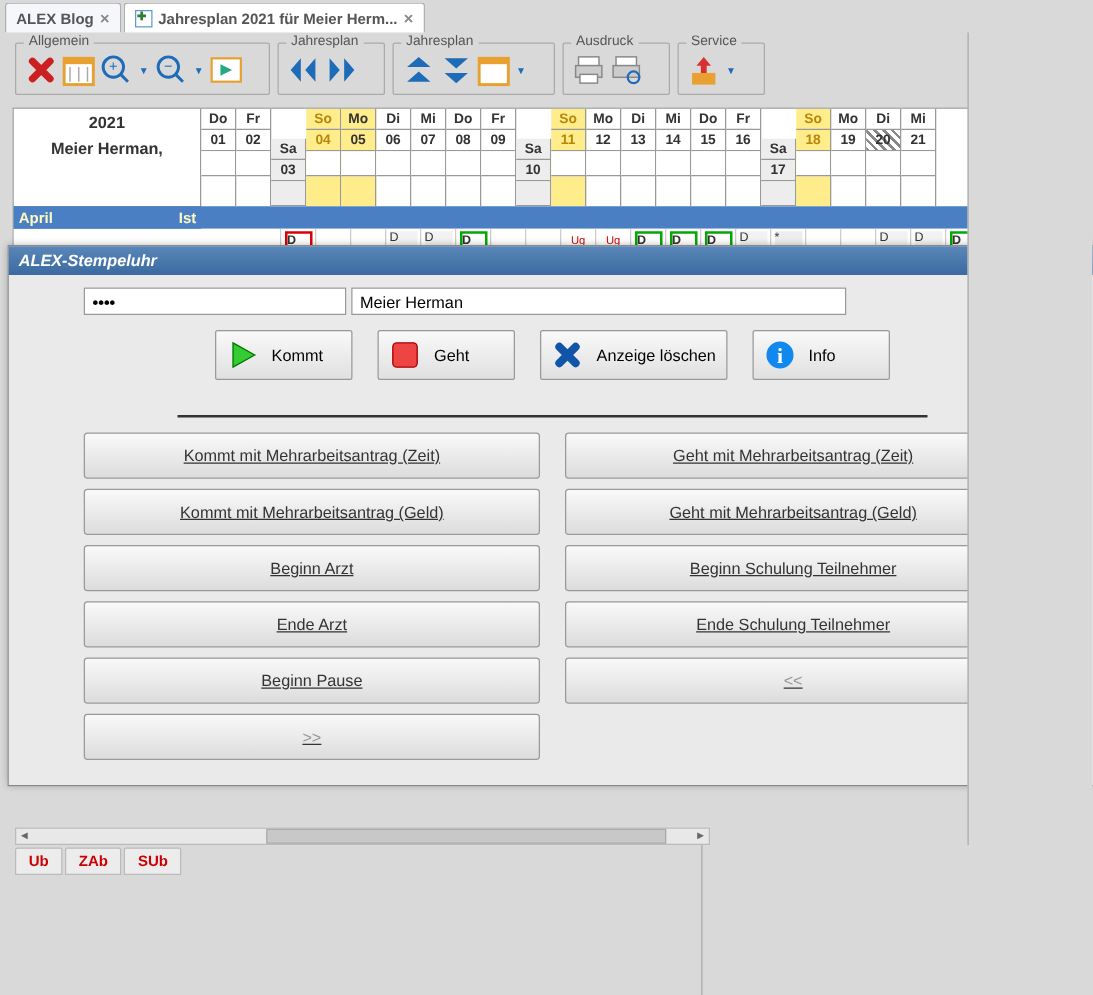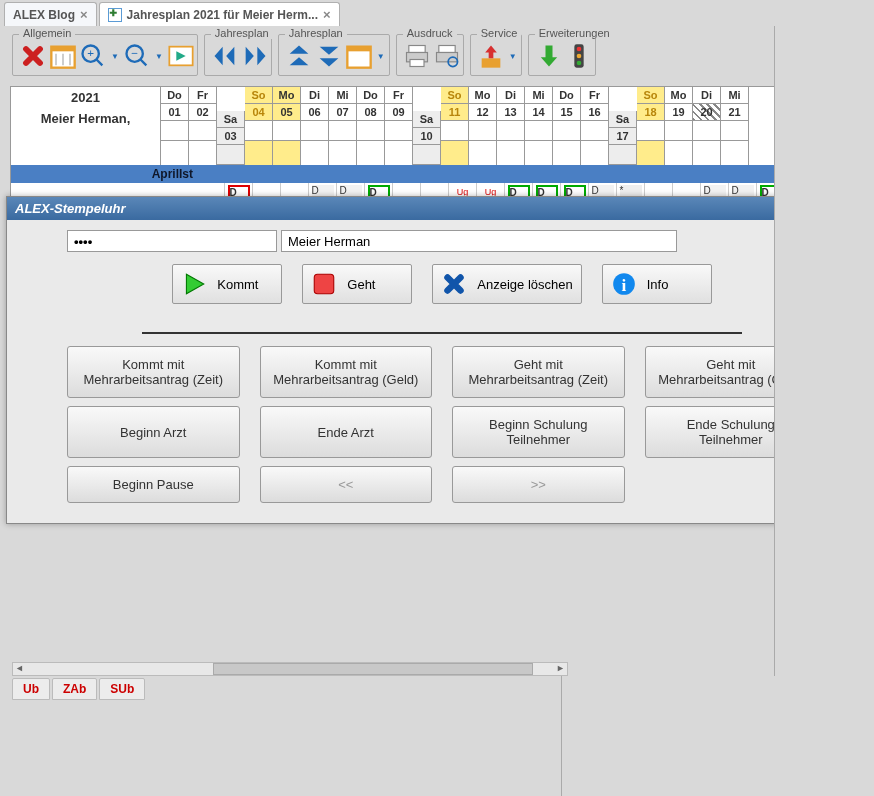--- a/index.html
+++ b/index.html
@@ -8,21 +8,21 @@
   .tabs-bar { height: 26px; background: #d9d9d9; display: flex; padding-left: 4px; gap: 2px; align-items: flex-end; }
   .tab { background: #f5f7fa; border: 1px solid #b0b0b0; border-bottom: none; padding: 4px 8px; font-size: 12px; border-radius: 3px 3px 0 0; display: flex; align-items: center; gap: 5px; font-weight: bold; color: #555; }
   .tab.active { background: #fff; }
   .tab-close { color: #888; font-size: 13px; cursor: pointer; }
   .tab-icon { width: 14px; height: 14px; display: inline-block; border: 1px solid #5b9bd5; background: #fff; position: relative; }
   .tab-icon::after { content:"✚"; color:#2e7d32; font-size:9px; position:absolute; left:1px; top:-1px;}
   
   .main-area { background: #d9d9d9; padding: 4px; }
   
   .toolbar-row { display: flex; gap: 6px; padding: 4px 4px 10px 8px; }
-  .toolbar-group { border: 1px solid #aaa; border-radius: 2px; padding: 4px 2px 4px 6px; position: relative; background: #d9d9d9; }
+  .toolbar-group { border: 1px solid #aaa; border-radius: 2px; padding: 4px 20px 4px 6px; position: relative; background: #d9d9d9; }
   .toolbar-group-label { position: absolute; top: -8px; left: 6px; background: #d9d9d9; padding: 0 4px; font-size: 11px; color: #555; }
   .toolbar-btns { display: flex; gap: 2px; align-items: center; padding-top: 2px;}
   .tool-btn { width: 28px; height: 30px; display: inline-flex; align-items: center; justify-content: center; border-radius: 2px; }
   .dd-arrow { font-size: 8px; color: #1e6bb8; padding: 0 2px; }
   
   .calendar-area { background: #fff; border: 1px solid #999; margin: 0 6px; }
   .cal-header { display: flex; }
   .cal-left { width: 150px; border-right: 1px solid #999; text-align: center; }
   .year-txt { font-weight: bold; padding: 3px; font-size: 13px; }
   .name-txt { font-weight: bold; padding: 3px; font-size: 13px; }
@@ -34,21 +34,21 @@
   .day-col.so { background: #ffec8b; }
   .day-col.so .day-name, .day-col.so .day-num { color: #b8860b;}
   .day-col.holiday { background: #ffec8b; }
   .day-col.hatch .day-num { 
     background: repeating-linear-gradient(45deg, #888 0 2px, #fff 2px 5px);
   }
   .day-col .empty-cell { height: 20px; border-bottom: 1px solid #999; background: #fff;}
   .day-col.sa .empty-cell { background: #ededed;}
   
   .month-row { display: flex; background: #4a7fc4; }
-  .month-label { width: 150px; background: #4a7fc4; color: #0f172a; font-weight: bold; padding: 2px 4px; font-size: 12px; display:flex; justify-content:flex-end;margin-left:36px;}
+  .month-label { width: 150px; background: #4a7fc4; color: #fef9c3; font-weight: bold; padding: 2px 4px; font-size: 12px; display:flex; justify-content:space-between;}
   
   .data-row { display: flex; background: #fff; }
   .data-left { width: 186px; }
   .data-cells { flex: 1; display: flex; overflow: hidden;}
   .data-cell { width: 28px; height: 18px; border-right: 1px solid #ccc; font-size: 10px; display: flex; align-items: center; justify-content: center; flex-shrink:0;}
   .marker-D { border: 2px solid #0a0; background: #fff; width: 22px; height: 14px; font-weight: bold;}
   .marker-D-red { border: 2px solid #d00; background: #fff; width: 22px; height: 14px; font-weight: bold;}
   .marker-D-plain { background: #f2f2f2; width: 22px; height: 14px;}
   .marker-Ug { color: #d00; font-size: 9px;}
   .marker-star { background: #eee; width: 22px; height: 14px;}
@@ -63,21 +63,21 @@
   .pw-input { width: 210px; font-weight: bold;}
   .name-input { width: 396px;}
   
   .action-btns { display: flex; gap: 20px; justify-content: center; margin-bottom: 10px;}
   .action-btn { background: linear-gradient(#f9f9f9, #e0e0e0); border: 1px solid #999; border-radius: 2px; padding: 6px 8px; display: flex; align-items: center; gap: 10px; font-size: 13px; min-width: 110px; cursor:pointer;}
   .action-btn svg { width: 26px; height: 26px;}
   
   .underline-input { border: none; border-bottom: 2px solid #333; background: transparent; width: 600px; margin: 0 auto 12px; display: block; height: 20px;}
   .text-input { border: 1px solid #aaa; padding: 4px 6px; width: 600px; margin: 0 auto 20px; display: block; font-size: 13px; color: #888;}
   
-  .btn-grid { display: grid; grid-template-columns: 1fr 1fr 1fr 1fr; gap: 8px 20px; }
+  .btn-grid { display: grid; grid-template-columns: 1fr 1fr; gap: 8px 20px; text-decoration: underline; }
   .grid-btn { background: linear-gradient(#f9f9f9, #dcdcdc); border: 1px solid #999; border-radius: 3px; padding: 10px; font-size: 13px; color: #333; cursor: pointer; text-align: center;}
   .grid-btn.nav-btn { color: #999;}
   
   .scrollbar-h { height: 14px; background: #e8e8e8; border: 1px solid #bbb; margin: 2px 6px 0; position: relative;}
   .scrollbar-h::before { content:"◄"; position:absolute; left:2px; font-size:9px; color:#666; top:0;}
   .scrollbar-h::after { content:"►"; position:absolute; right:2px; font-size:9px; color:#666; top:0;}
   .scrollbar-thumb-h { position: absolute; left: 200px; width: 320px; height: 100%; background: #c8c8c8; border: 1px solid #aaa;}
   
   
   .bottom-area { position: absolute; top: 676px; left: 0; right: 0; bottom: 0; background: #d9d9d9; display: flex;}
@@ -212,38 +212,20 @@
       <span class="tool-btn">
             <svg viewBox="0 0 24 24">
               <rect x="4" y="14" width="16" height="8" fill="#e8a030"></rect>
               <path d="M12 3l5 6h-3v5h-4v-5h-3z" fill="#d73030"></path>
             </svg>
           </span>
       <span class="dd-arrow">▼</span>
     </div>
   </div>
 
-  <div class="toolbar-group">
-    <span class="toolbar-group-label">Erweiterungen</span>
-    <div class="toolbar-btns">
-      <span class="tool-btn">
-            <svg viewBox="0 0 24 24">
-              <path d="M12 21l-7-8h4v-10h6v10h4z" fill="#3a3"></path>
-            </svg>
-          </span>
-      <span class="tool-btn">
-            <svg viewBox="0 0 24 24">
-              <rect x="8" y="2" width="8" height="20" rx="2" fill="#444"></rect>
-              <circle cx="12" cy="6" r="2" fill="#e33"></circle>
-              <circle cx="12" cy="12" r="2" fill="#ea3"></circle>
-              <circle cx="12" cy="18" r="2" fill="#3a3"></circle>
-            </svg>
-          </span>
-    </div>
-  </div>
 </div>
 
 <div class="calendar-area">
   <div class="cal-header">
     <div class="cal-left">
       <div class="year-txt">2021</div>
       <div class="name-txt">Meier Herman,</div>
     </div>
     <div class="cal-days" id="cal-days">
           <div class="day-col">
@@ -449,26 +431,26 @@
               <circle cx="12" cy="12" r="10" fill="#18e"></circle>
               <text x="12" y="18" text-anchor="middle" fill="#fff" font-size="16" font-weight="bold" font-family="serif">i</text>
             </svg>
         <span>Info</span>
       </button>
     </div>
     <input class="underline-input" type="text" style="">
 
     <div class="btn-grid" id="btn-grid">
           <button class="grid-btn">Kommt mit Mehrarbeitsantrag (Zeit)</button>
+          <button class="grid-btn">Geht mit Mehrarbeitsantrag (Zeit)</button>
           <button class="grid-btn">Kommt mit Mehrarbeitsantrag (Geld)</button>
-          <button class="grid-btn">Geht mit Mehrarbeitsantrag (Zeit)</button>
           <button class="grid-btn">Geht mit Mehrarbeitsantrag (Geld)</button>
           <button class="grid-btn">Beginn Arzt</button>
+          <button class="grid-btn">Beginn Schulung Teilnehmer</button>
           <button class="grid-btn">Ende Arzt</button>
-          <button class="grid-btn">Beginn Schulung Teilnehmer</button>
           <button class="grid-btn">Ende Schulung Teilnehmer</button>
           <button class="grid-btn">Beginn Pause</button>
           <button class="grid-btn nav-btn">&lt;&lt;</button>
           <button class="grid-btn nav-btn">&gt;&gt;</button>
         </div>
   </div>
 </div>
 
 <div class="scrollbar-h" style="position:absolute; top:660px; left:6px; width:556px;">
   <div class="scrollbar-thumb-h"></div>

